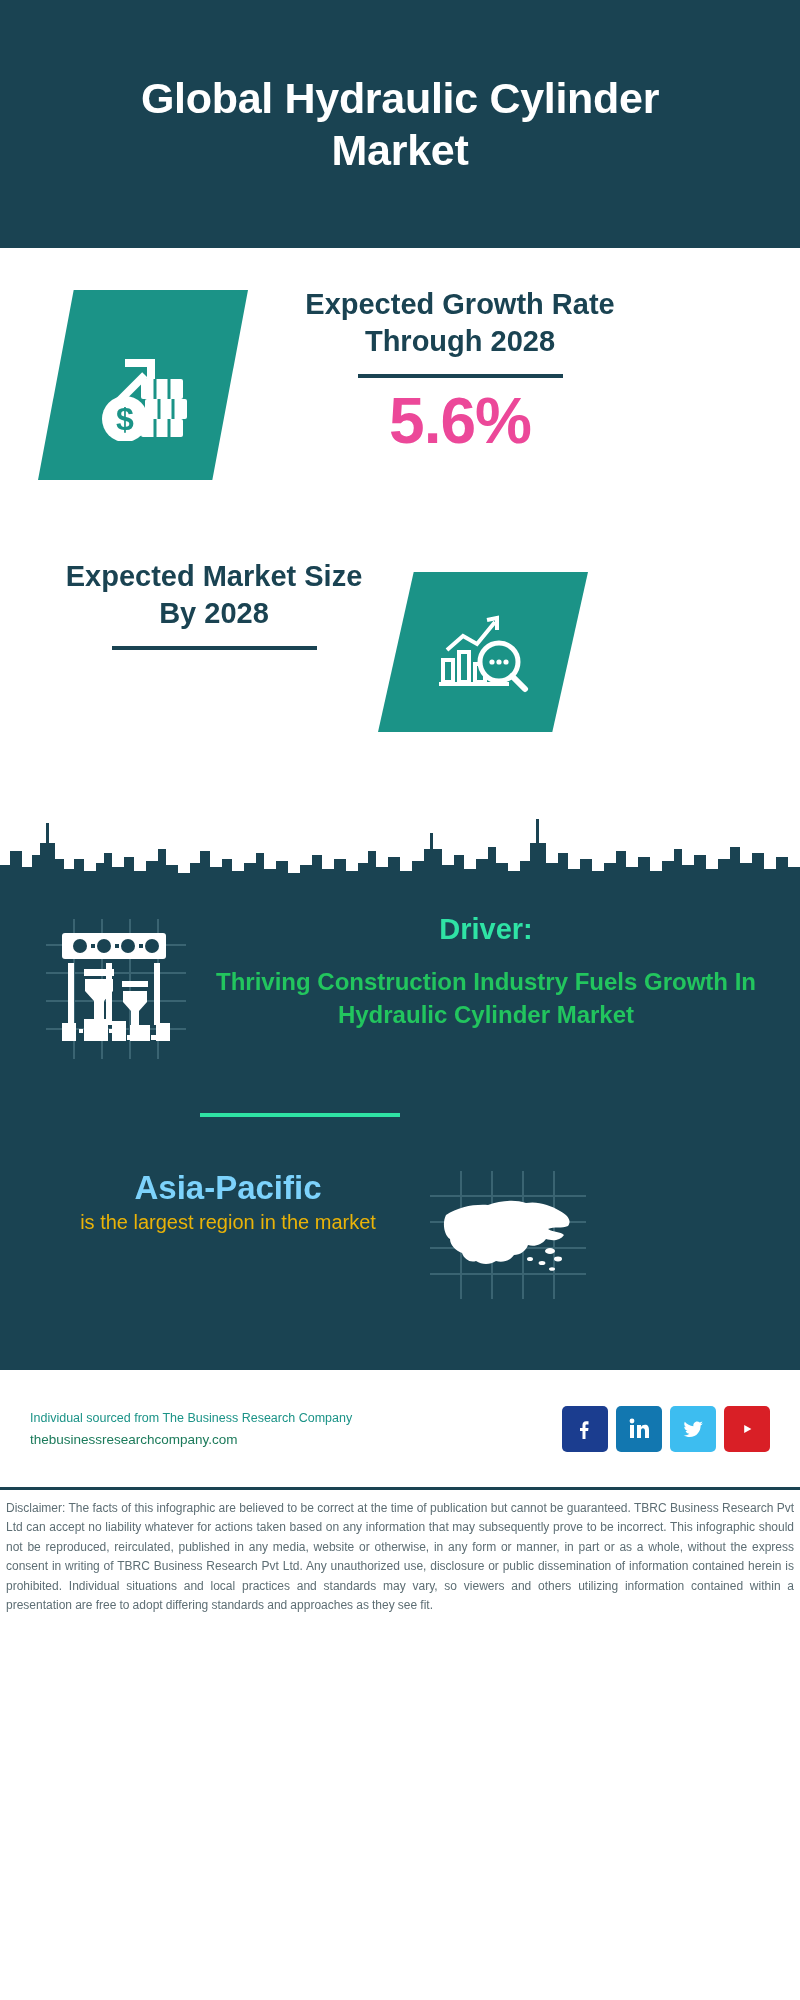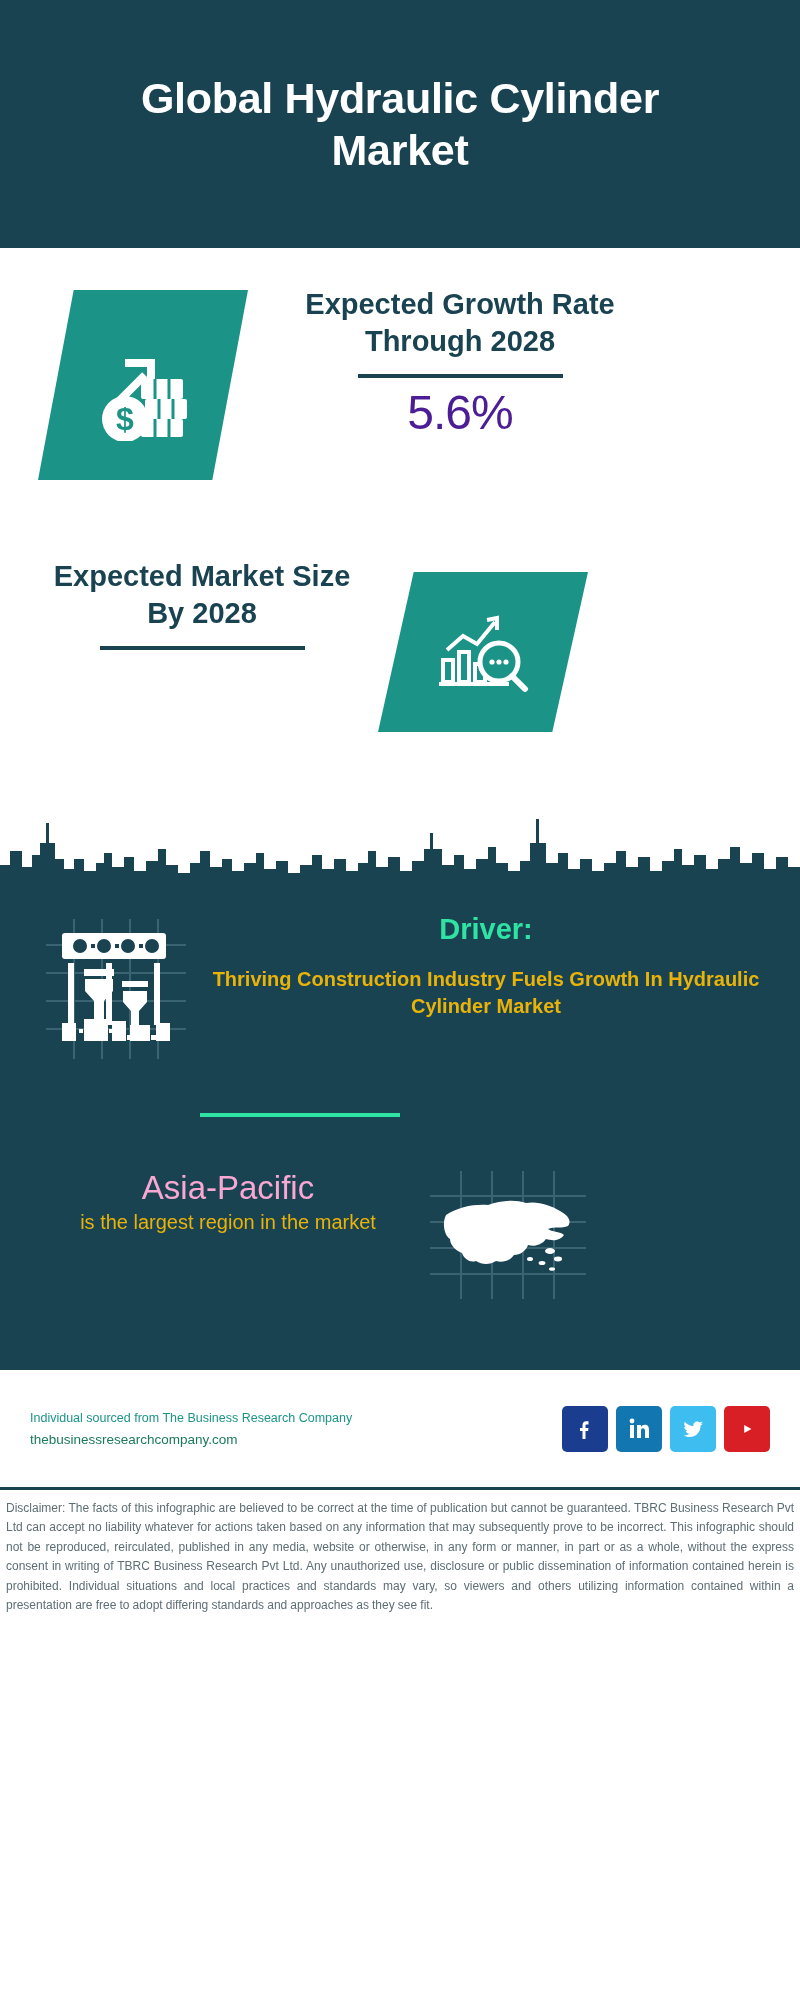--- a/index.html
+++ b/index.html
@@ -32,48 +32,48 @@
     clip-path:polygon(17% 0%,100% 0%,83% 100%,0% 100%); }
   .para.two { left:378px; top:324px; width:210px; height:160px;
     clip-path:polygon(17% 0%,100% 0%,83% 100%,0% 100%); }
 
   .statblock { position:absolute; text-align:center; }
   .statblock .label {
     color:#1a4352; font-size:29px; font-weight:bold; line-height:1.27;
   }
   .rule { width:205px; height:4px; background:#1a4352; margin:14px auto 10px; }
   .statblock .value {
-    color:#4c1d95; font-size:48px; font-weight:normal; line-height:1.05;
+    color:#ec4899; font-size:64px; font-weight:bold; line-height:1.05;
     letter-spacing:-1px;
   }
   .growth { left:280px; top:38px; width:360px; }
-  .size    { left:32px;  top:310px; width:340px; }
+  .size    { left:44px;  top:310px; width:340px; }
 
   
   .dark {
     position:absolute; left:0; top:889px; width:800px; height:478px;
     background:#1a4352;
   }
   .skyline { position:absolute; left:0; top:-96px; width:800px; height:100px; }
 
   .driverwrap {
     position:absolute; left:186px; top:24px; width:600px; text-align:center;
   }
   .driver-title {
     color:#2fe3a5; font-size:29px; font-weight:bold; margin-bottom:20px;
   }
   .driver-text {
-    color:#eab308; font-size:20px; font-weight:bold; line-height:1.36;
+    color:#22c55e; font-size:24px; font-weight:bold; line-height:1.36;
   }
 
   .midrule { position:absolute; left:200px; top:224px; width:200px; height:4px;
     background:#2fe3a5; }
 
   .regionwrap { position:absolute; left:28px; top:280px; width:400px; text-align:center; }
-  .region-name { color:#f9a8d4; font-size:33px; font-weight:normal; margin-bottom:2px;text-align:center; }
+  .region-name { color:#7dd3fc; font-size:33px; font-weight:bold; margin-bottom:2px;text-align:center; }
   .region-sub { color:#eab308; font-size:20px; line-height:1.3; font-weight:400; }
 
   .cylicon { position:absolute; left:46px; top:30px; width:140px; height:140px; }
   .mapicon { position:absolute; left:430px; top:282px; width:156px; height:128px; }
 
   
   .footer {
     position:absolute; left:0; top:1367px; width:800px; height:120px;
     background:#fff; border-top:3px solid #1a4352;
     display:flex; align-items:center; padding:0 30px;

